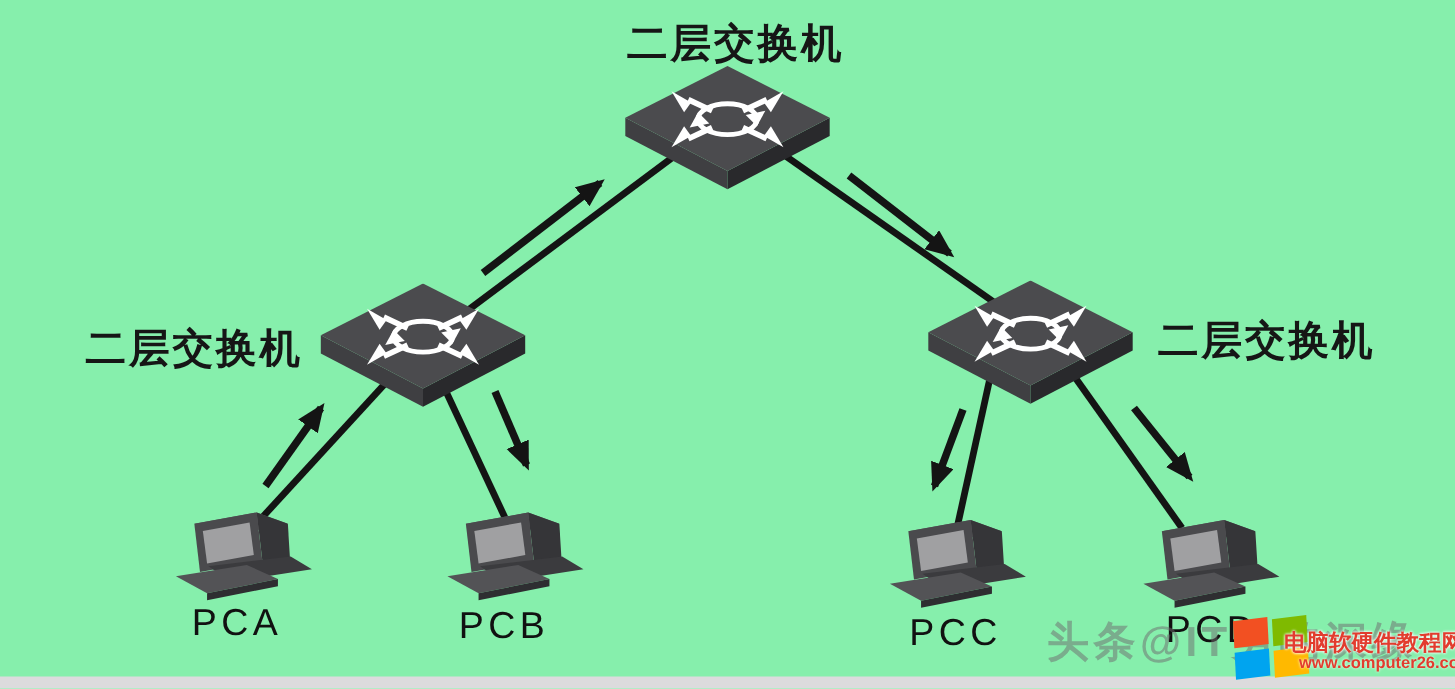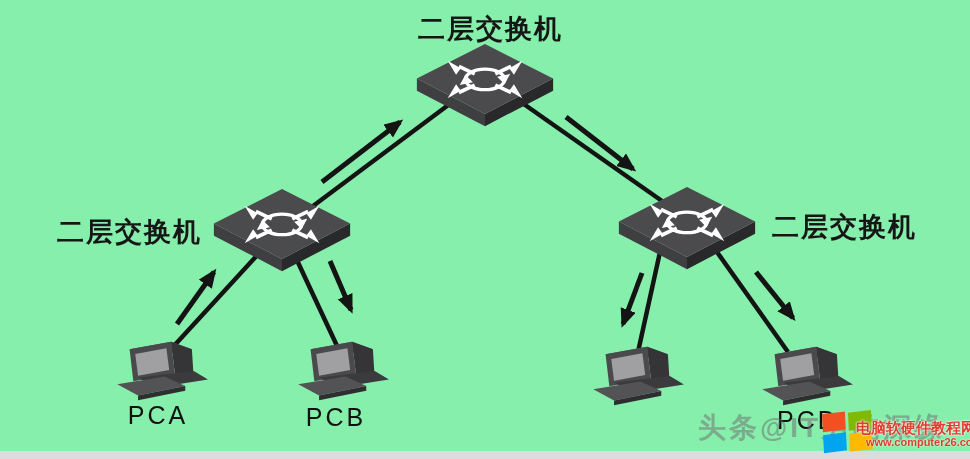--- a/index.html
+++ b/index.html
@@ -180,20 +180,21 @@
       <polygon points="27,63 77,53 77,58 27,68" fill="#2e2e31"></polygon>
     </svg>
   </div>
 
   <div class="lbl" style="left:418px;top:11px;">二层交换机</div>
   <div class="lbl" style="left:57px;top:214px;">二层交换机</div>
   <div class="lbl" style="left:772px;top:209px;">二层交换机</div>
 
   <div class="pc-lbl" style="left:158px;top:401px;">PCA</div>
   <div class="pc-lbl" style="left:336px;top:403px;">PCB</div>
+  <div class="pc-lbl" style="left:637px;top:408px;">PCC</div>
   <div class="pc-lbl" style="left:808px;top:406px;">PCD</div>
 
   <div class="wm-handle">头条@IT男的深缘</div>
   <div class="win-logo">
     <div class="sq tl"></div>
     <div class="sq tr"></div>
     <div class="sq bl"></div>
     <div class="sq br"></div>
   </div>
   <div class="wm-site">电脑软硬件教程网</div>

